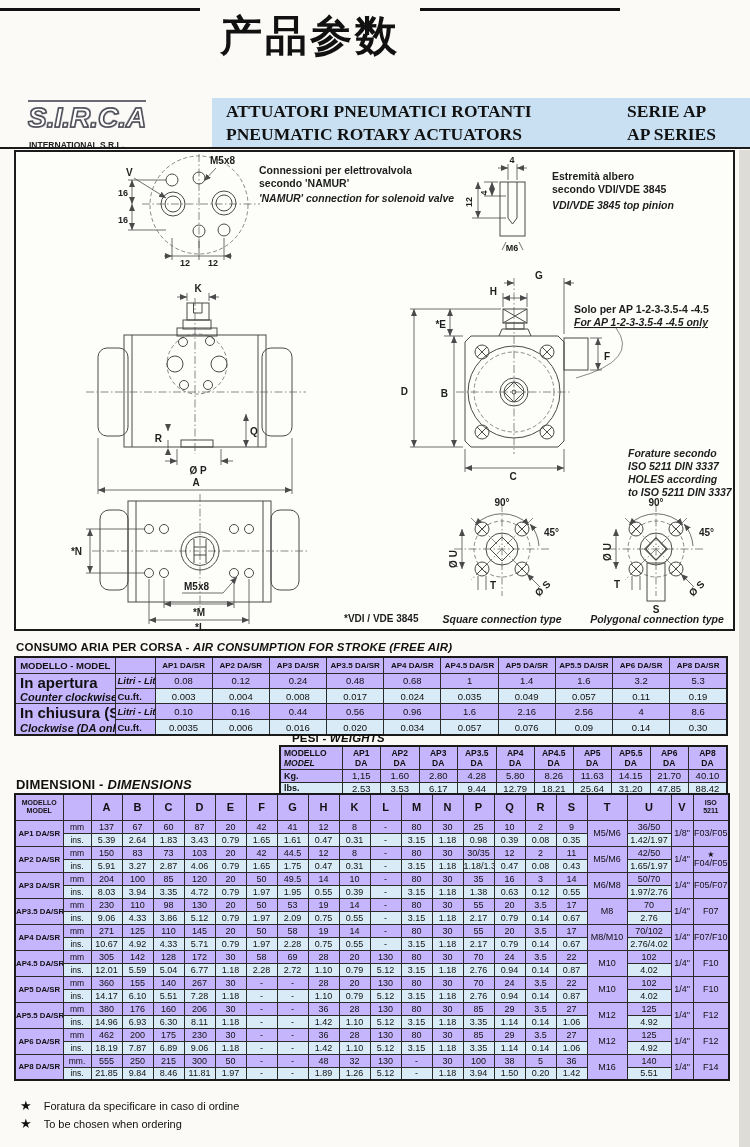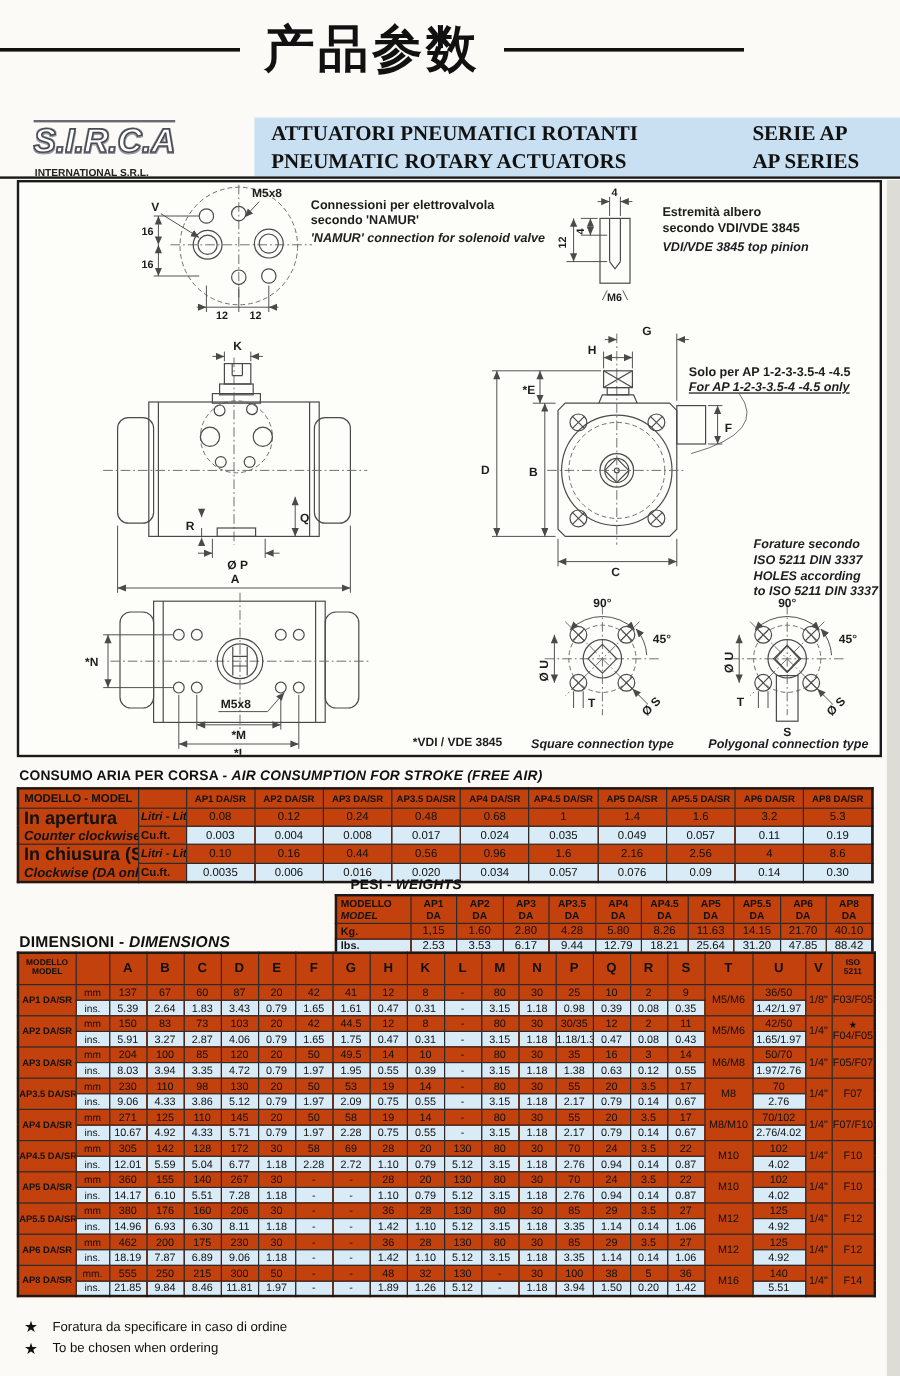--- a/index.html
+++ b/index.html
@@ -4,21 +4,21 @@
 <style>
   * { margin:0; padding:0; box-sizing:border-box; }
   html,body { width:750px; }
   body {
     position:relative; height:1147px; background:#fbfaf6; color:#111;
     font-family:"Liberation Sans", sans-serif; overflow:hidden;
   }
   .abs { position:absolute; }
 
   
-  .title-row { top:8px; left:0; width:620px; height:66px; display:flex; align-items:center; justify-content:center; gap:20px; }
+  .title-row { top:8px; left:0; width:620px; height:66px; display:flex; align-items:flex-start; justify-content:center; gap:20px; }
   .title-line { height:3px; background:#111; width:212px; }
   .page-title { font-size:42px; font-weight:bold; letter-spacing:3px; white-space:nowrap; }
 
   
   .brand-row { top:98px; left:0; width:750px; height:49px; }
   .logo { position:absolute; left:28px; top:2px; width:200px; }
   .logo-main {
     font-size:28px; font-weight:bold; font-style:italic; letter-spacing:0px;
     color:#fff; -webkit-text-stroke:1.3px #4a4a52;
     text-shadow:-1px -1px 0 #9a9aa4, 1px -1px 0 #9a9aa4, -1px 1px 0 #9a9aa4, 1px 1px 0 #9a9aa4;
@@ -43,21 +43,21 @@
   .lnt  { stroke:#6a6a6a; stroke-width:0.8; fill:none; }
   .dsh  { stroke-dasharray:4 2.5; }
   .ddot { stroke-dasharray:8 2.5 1.5 2.5; }
   .dim  { stroke:#4a4a4a; stroke-width:0.8; fill:none; }
 
   
   .sec-title { font-size:11.5px; font-weight:bold; letter-spacing:0.2px; white-space:nowrap; }
   .sec-title .it { font-style:italic;text-align:right; }
 
   
-  table { border-collapse:collapse; table-layout:fixed; background:#c2410c; }
+  table { border-collapse:collapse; table-layout:fixed; background:#c4b5fd; }
   th, td { border:1px solid #2b2b2b; text-align:center; vertical-align:middle; padding:0; overflow:hidden; white-space:nowrap; }
   .blue { background:#d8ebf7; }
 
   .air-table { border:2px solid #1a1a1a; width:714px; }
   .air-table th { font-size:8px; font-weight:bold; height:16px; }
   .air-table td { font-size:9.5px; height:15px; }
   .air-table .ath-model { font-size:9.5px; }
   .air-table td.lblcell { text-align:left; padding-left:4px; }
   .lbl-it { font-size:15px; font-weight:bold; line-height:1.15; }
   .lbl-en { font-size:11px; font-weight:bold; font-style:italic; line-height:1.15; }

